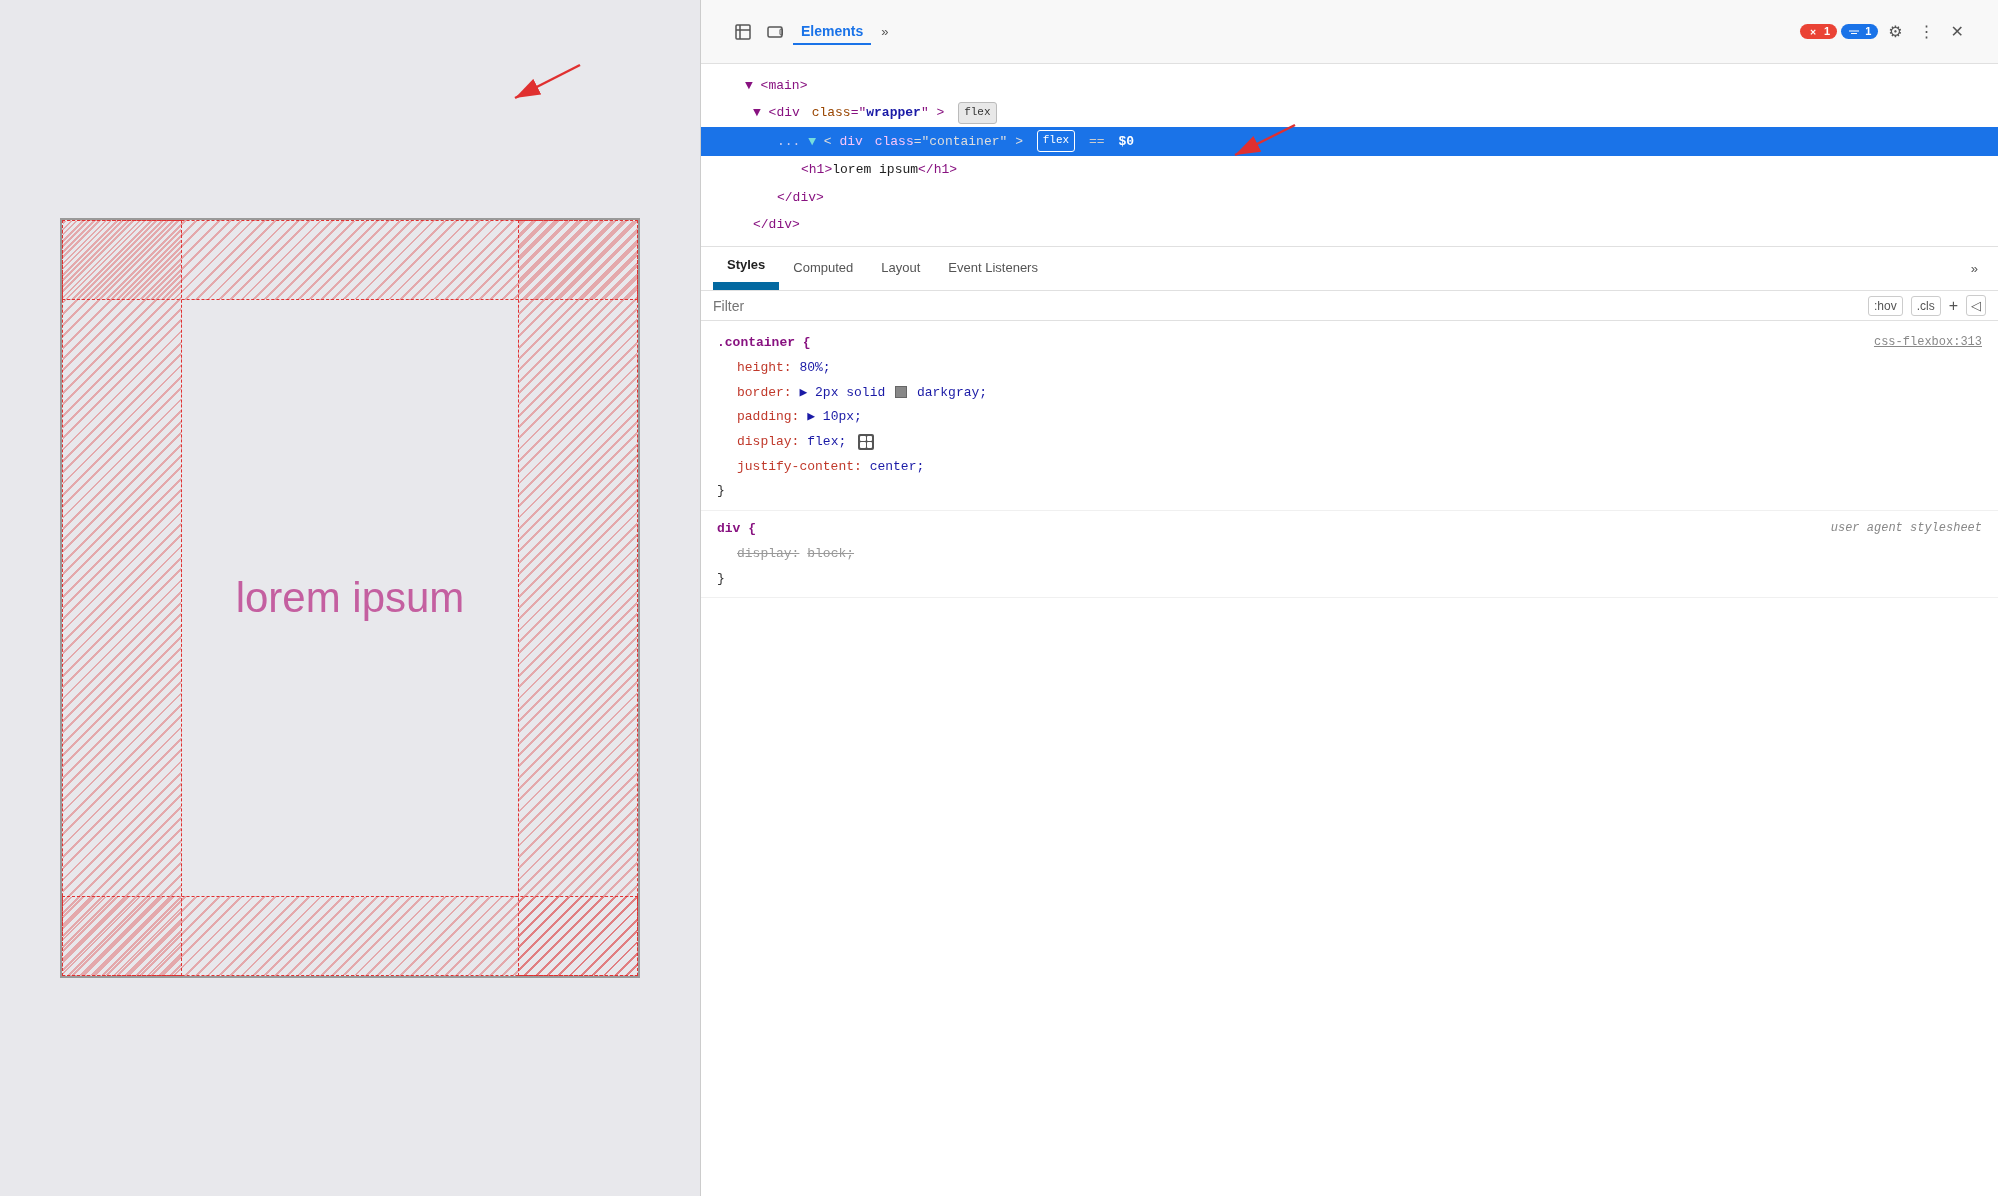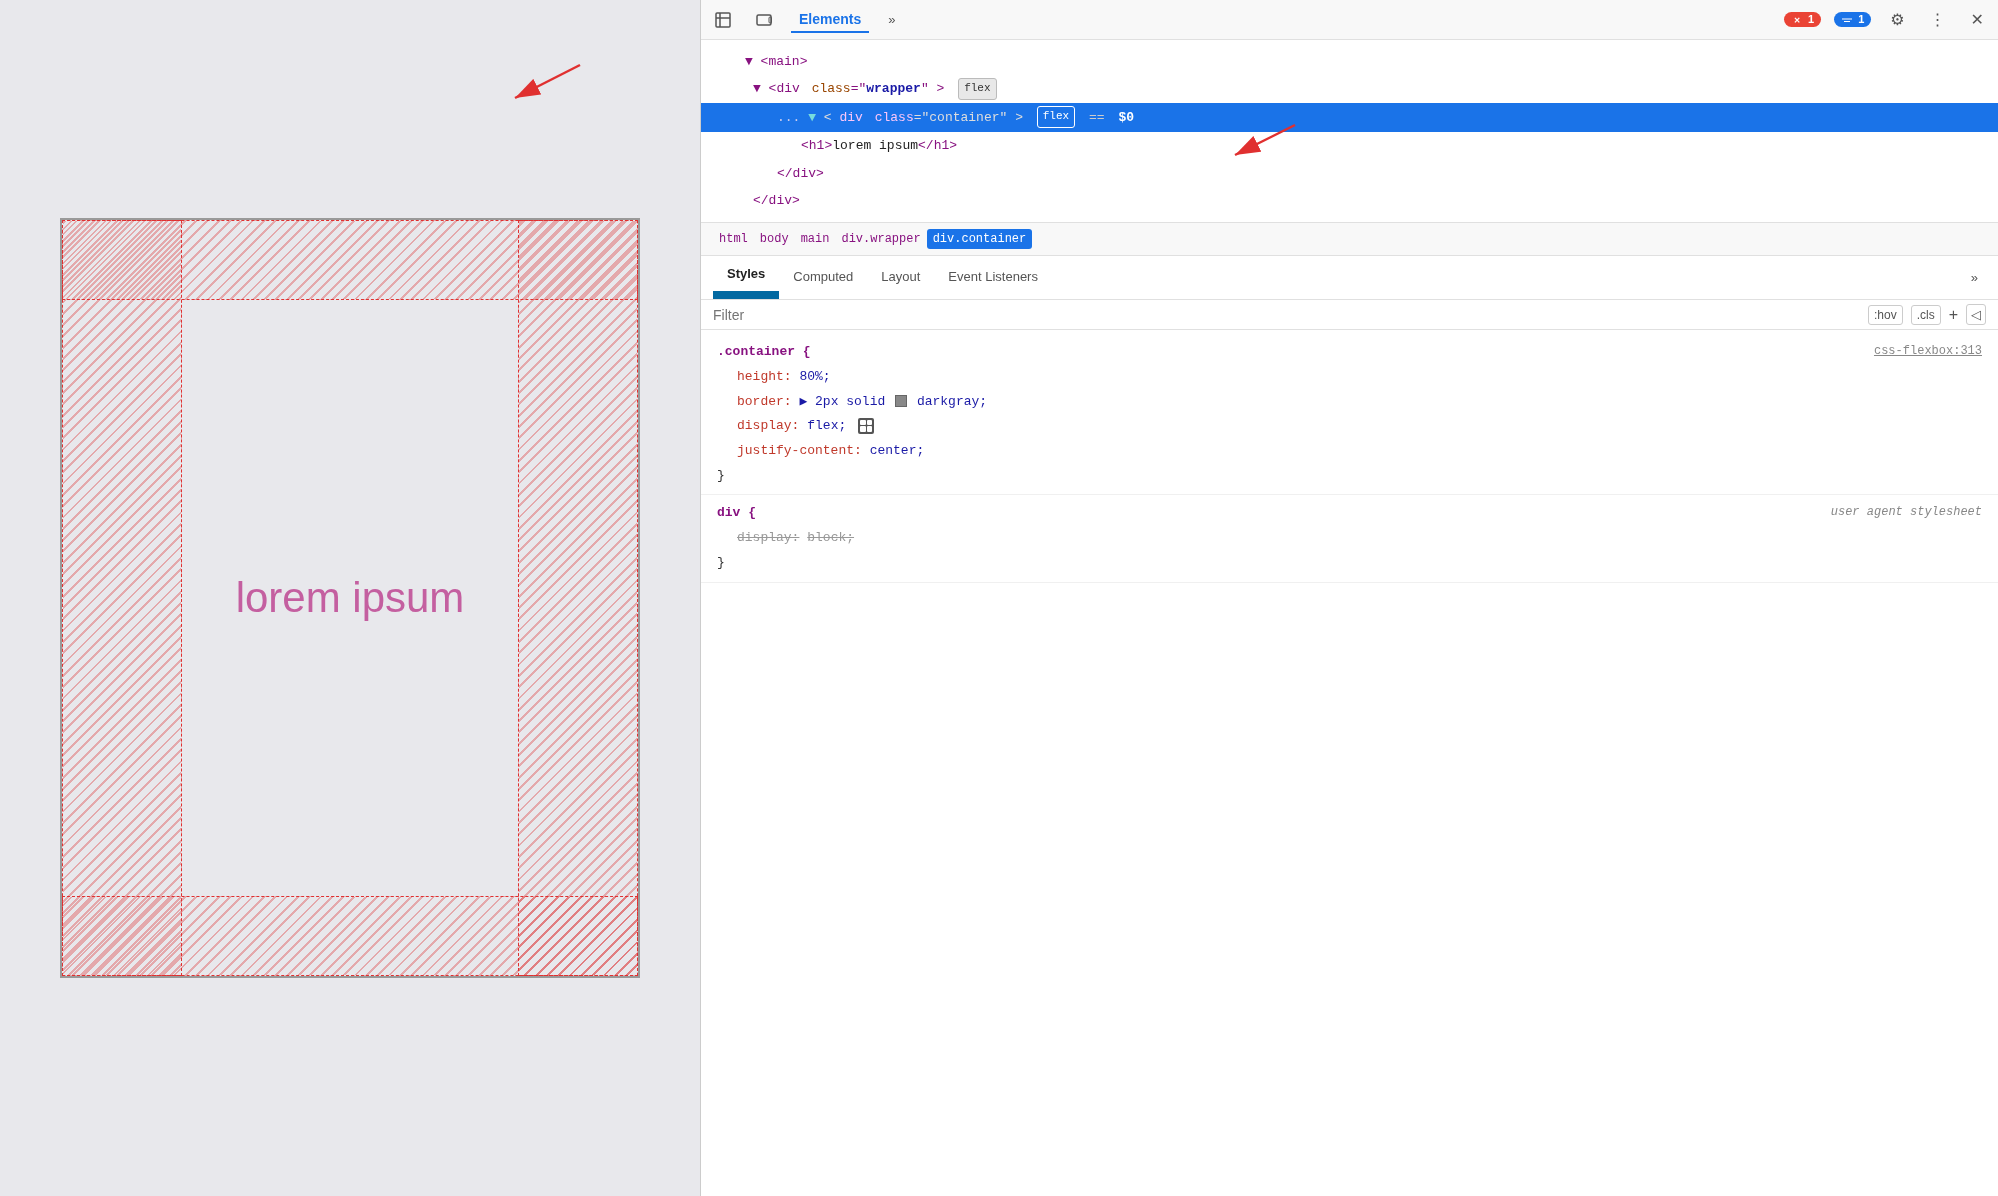--- a/index.html
+++ b/index.html
@@ -94,25 +94,25 @@
       display: flex;
       flex-direction: column;
       border-left: 1px solid #ccc;
       min-width: 0;
     }
 
     
     .devtools-toolbar {
       display: flex;
       align-items: center;
-      padding: 6px 8px;
+      padding: 6px 28px;
       border-bottom: 1px solid #e0e0e0;
       background: #f8f8f8;
-      gap: 13px;
-      height: 40px;
+      gap: 4px;
+      height: 64px;
     }
 
     .toolbar-icon {
       width: 28px;
       height: 28px;
       display: flex;
       align-items: center;
       justify-content: center;
       cursor: pointer;
       border-radius: 4px;
@@ -454,27 +454,20 @@
 
     <div class="dom-line indent-3">
       <span class="tag-bracket">&lt;/</span><span class="tag-name">div</span><span class="tag-bracket">&gt;</span>
     </div>
 
     <div class="dom-line indent-2">
       <span class="tag-bracket">&lt;/</span><span class="tag-name">div</span><span class="tag-bracket">&gt;</span>
     </div>
   </div>
 
-  <div class="breadcrumb-bar">
-    <span class="breadcrumb-item">html</span>
-    <span class="breadcrumb-item">body</span>
-    <span class="breadcrumb-item">main</span>
-    <span class="breadcrumb-item">div.wrapper</span>
-    <span class="breadcrumb-item active">div.container</span>
-  </div>
 
   <div class="panel-tabs">
     <span class="panel-tab active">Styles</span>
     <span class="panel-tab">Computed</span>
     <span class="panel-tab">Layout</span>
     <span class="panel-tab">Event Listeners</span>
     <span class="panel-tab-more">»</span>
   </div>
 
   <div class="filter-bar">
@@ -493,20 +486,24 @@
       <br>
       <span class="css-line">
         <span class="css-property">height:</span>
         <span class="css-value"> 80%;</span>
       </span>
       <span class="css-line">
         <span class="css-property">border:</span>
         <span class="css-value"> ▶ 2px solid </span>
         <span style="display:inline-block;width:12px;height:12px;background:#888;border:1px solid #666;vertical-align:middle;margin:0 2px;"></span>
         <span class="css-value">darkgray;</span>
+      </span>
+      <span class="css-line">
+        <span class="css-property">padding:</span>
+        <span class="css-value"> ▶ 10px;</span>
       </span>
       <span class="css-line">
         <span class="css-property">display:</span>
         <span class="css-value"> flex;</span>
         <span style="display:inline-grid;grid-template-columns:1fr 1fr;grid-template-rows:1fr 1fr;gap:1px;width:16px;height:16px;background:#555;padding:2px;border-radius:2px;vertical-align:middle;margin-left:4px;">
           <span style="background:#fff;border-radius:1px;"></span>
           <span style="background:#fff;border-radius:1px;"></span>
           <span style="background:#fff;border-radius:1px;"></span>
           <span style="background:#fff;border-radius:1px;"></span>
         </span>

